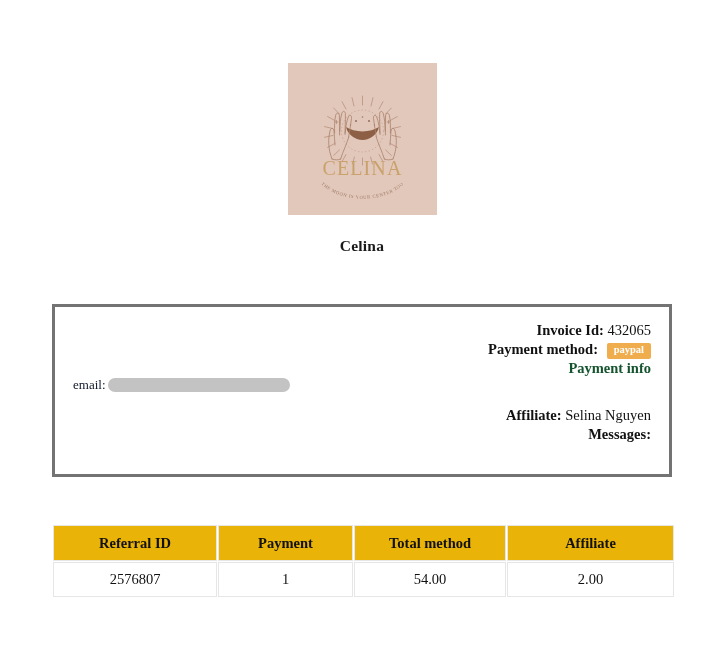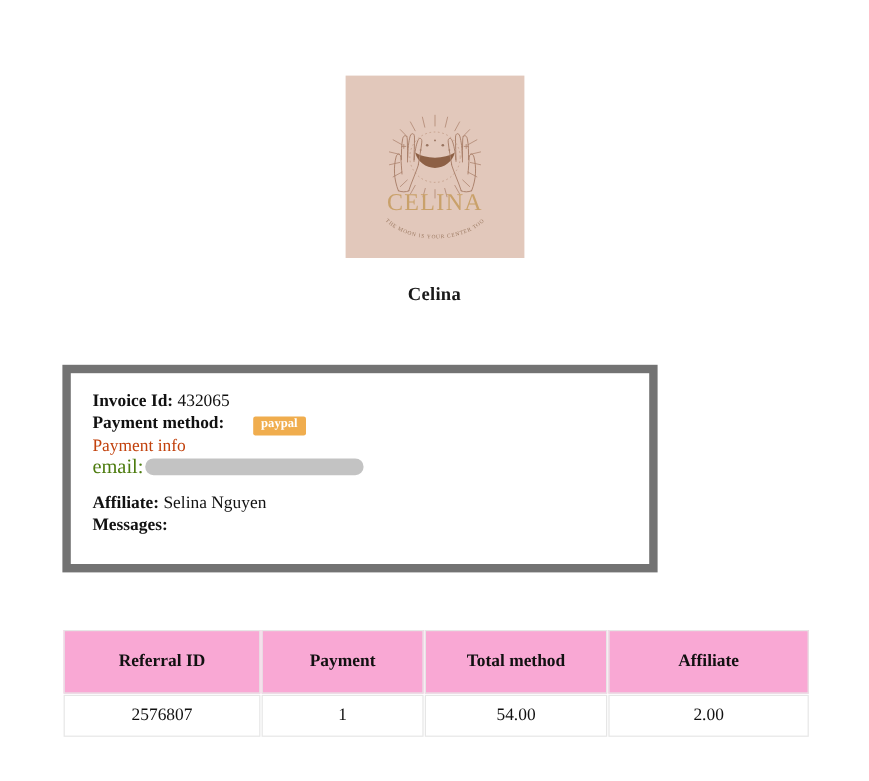--- a/index.html
+++ b/index.html
@@ -43,25 +43,26 @@
     font-weight: bold;
     letter-spacing: .2px;
     color: #1a1a1a;
   }
 
   
   .invoice-panel {
     position: absolute;
     left: 52px;
     top: 304px;
-    width: 496px;
+    width: 620px;
     height: 173px;
-    border: 7px solid #737373;
+    border: 3px solid #737373;
     background: #ffffff;
     box-sizing: border-box;
+    text-align: right;
   }
   .invoice-inner {
     padding: 14px 18px 0 18px;
   }
   .inv-line {
     font-size: 14.5px;
     line-height: 19px;
     color: #111;
   }
   .inv-line .k {
@@ -73,38 +74,38 @@
   .badge-paypal {
     display: inline-block;
     background: #f0ad4e;
     color: #ffffff;
     font-size: 10.5px;
     font-family: "Liberation Serif", "DejaVu Serif", serif;
     font-weight: bold;
     padding: 2px 7px 3px 7px;
     border-radius: 2px;
     vertical-align: 1px;
-    margin-left: 20px;
+    margin-left: 5px;
     line-height: 1;
   }
   .pay-info-head {
     font-size: 14.5px;
     line-height: 18px;
-    font-weight: normal;
-    color: #c2410c;
+    font-weight: bold;
+    color: #14532d;
   }
   .email-row {
     display: flex;
     align-items: center;
     line-height: 18px;
     margin-top: -1px;
   }
   .email-label {
-    font-size: 17px;
-    color: #4d7c0f;
+    font-size: 13px;
+    color: #0f172a;
   }
   .redaction-pill {
     display: inline-block;
     width: 182px;
     height: 14px;
     background: #c3c3c3;
     border-radius: 8px;
     margin-left: 2px;
   }
   .gap-after-email { height: 12px; }
@@ -123,25 +124,25 @@
     background: #ffffff;
     table-layout: fixed;
   }
   table.referral th,
   table.referral td {
     border: 1px solid #e6e6e6;
     box-sizing: border-box;
     font-size: 14.5px;
   }
   table.referral th {
-    background: #f9a8d4;
+    background: #eab308;
     font-weight: bold;
     text-align: center;
     height: 36px;
-    padding: 17px 6px;
+    padding: 0 6px;
     color: #111;
   }
   table.referral td {
     background: #ffffff;
     text-align: center;
     height: 35px;
     padding: 0 8px;
     color: #111;
   }
   col.c-ref { width: 164px; }

